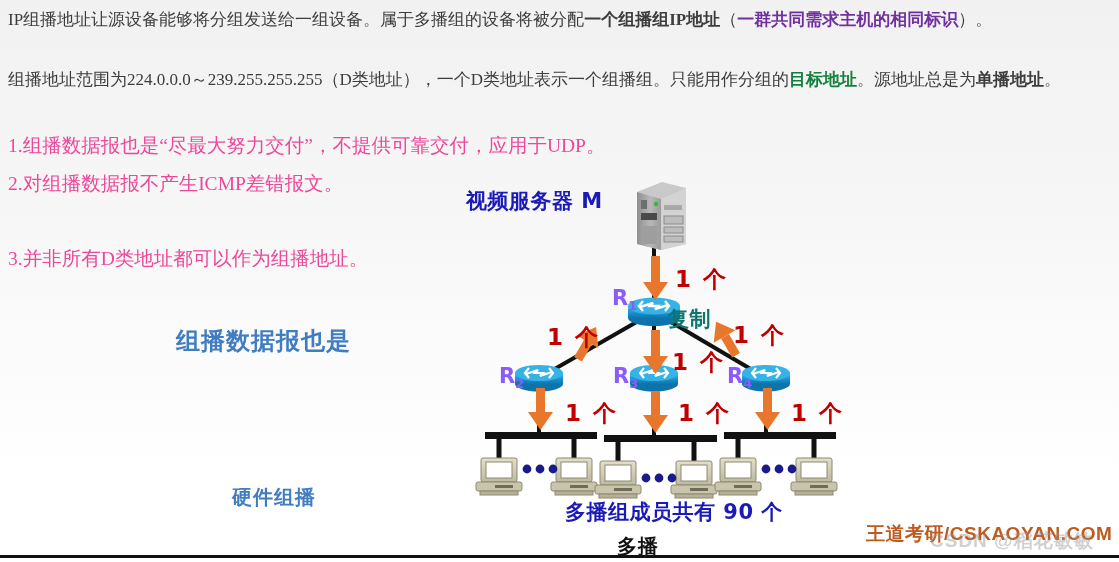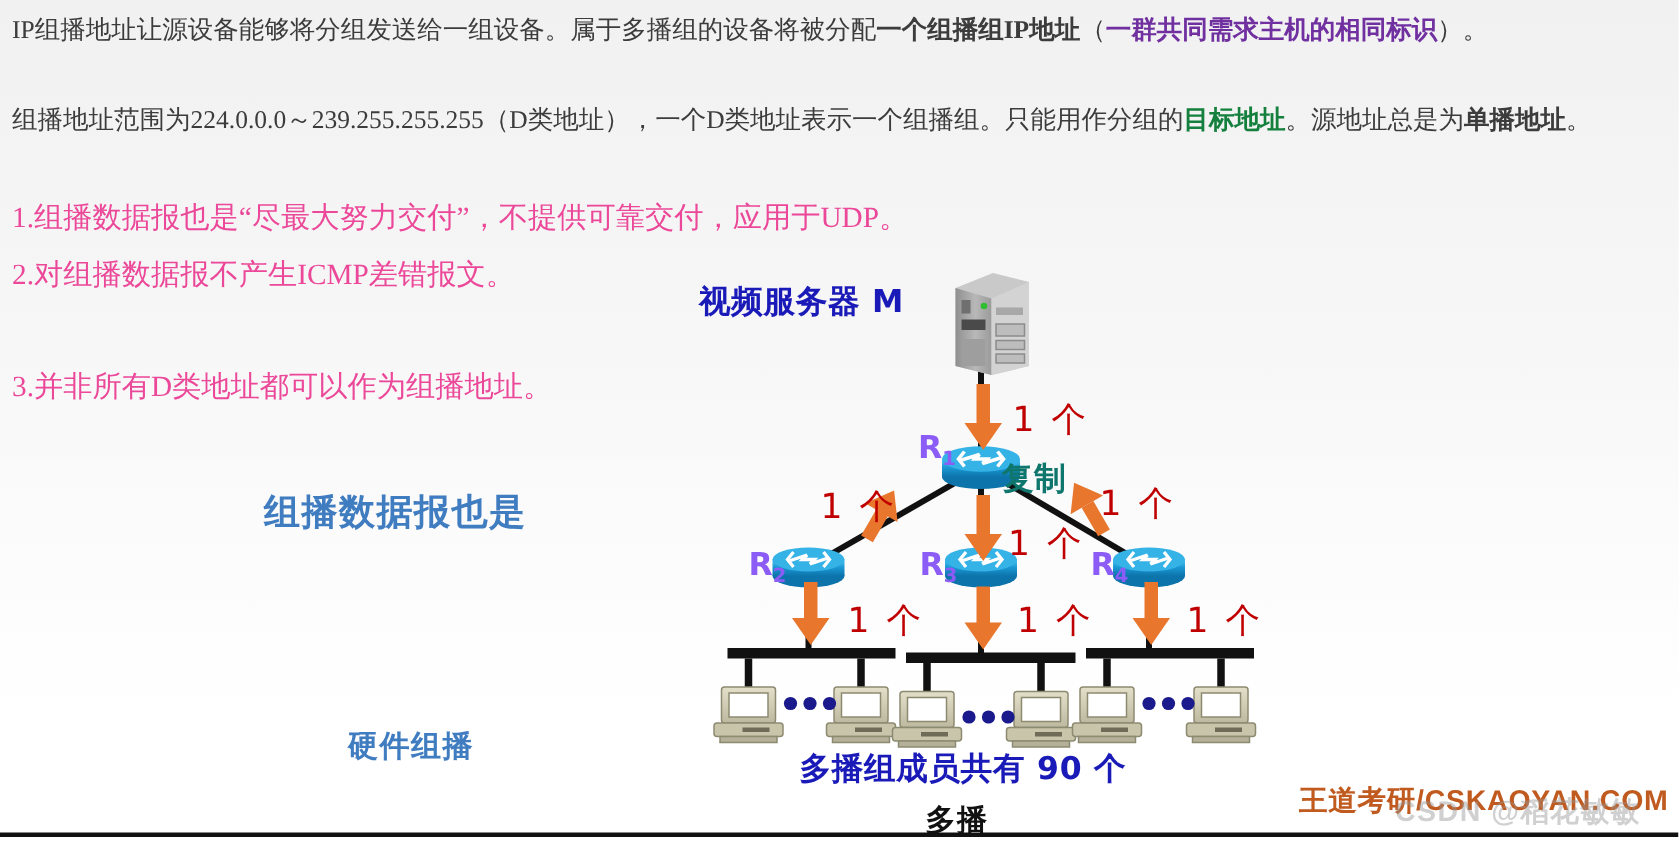--- a/index.html
+++ b/index.html
@@ -17,34 +17,34 @@
   .l2{top:170px;}
   .l3{top:208px;margin-top:37px;}
   .bold{font-weight:bold;}
   .purple{color:#7030a0;font-weight:bold;}
   .red{color:#15803d;font-weight:bold;}
 
   .lbl{position:absolute;font-family:"DejaVu Sans","Liberation Sans",sans-serif;font-weight:bold;white-space:nowrap;}
   .lbl-scope{left:176px;top:325px;font-size:24px;color:#3f7cc0;letter-spacing:1px;}
   .lbl-hw{left:232px;top:484px;font-size:20px;color:#3f7cc0;letter-spacing:1px;}
   .lbl-server{left:466px;top:187px;font-size:21px;color:#1a1ab8;letter-spacing:0.5px;}
-  .lbl-members{left:533px;top:498px;font-size:21px;color:#1a1ab8;letter-spacing:0.5px;}
+  .lbl-members{left:565px;top:498px;font-size:21px;color:#1a1ab8;letter-spacing:0.5px;}
   .lbl-copy{left:668px;top:305px;font-size:21px;color:#0f766e;letter-spacing:0.5px;}
   .lbl-bottom{left:617px;top:533px;font-size:20px;color:#111;letter-spacing:1px;}
   .lbl-wm{left:866px;top:521px;font-size:19px;color:#c05a1e;letter-spacing:0.5px;
     font-family:"Liberation Sans","DejaVu Sans",sans-serif;}
   .lbl-wm2{left:930px;top:528px;font-size:19px;color:rgba(150,150,150,.45);
     font-family:"Liberation Sans","DejaVu Sans",sans-serif;font-weight:bold;letter-spacing:1px;}
 
   .rt{position:absolute;font-family:"DejaVu Sans","Liberation Sans",sans-serif;
      font-weight:bold;font-size:21px;color:#8b5cf6;white-space:nowrap;}
   .rt sub{font-size:13px;}
 
   .cnt{position:absolute;font-family:"DejaVu Sans","Liberation Sans",sans-serif;
-     font-weight:normal;font-size:23px;color:#c00000;white-space:nowrap;letter-spacing:2px;}
+     font-weight:bold;font-size:23px;color:#c00000;white-space:nowrap;letter-spacing:2px;}
 
   .hr{position:absolute;left:0;top:555px;width:1119px;height:3px;background:#111;}
 
   svg.canvas{position:absolute;left:0;top:0;width:1119px;height:562px;}
 </style>
 </head>
 <body>
 
 <div class="para p1"><span>IP组播地址让源设备能够将分组发送给一组设备。属于多播组的设备将被分配</span><span class="bold">一个组播组IP地址</span><span>（</span><span class="purple">一群共同需求主机的相同标识</span><span>）。</span></div>
 

